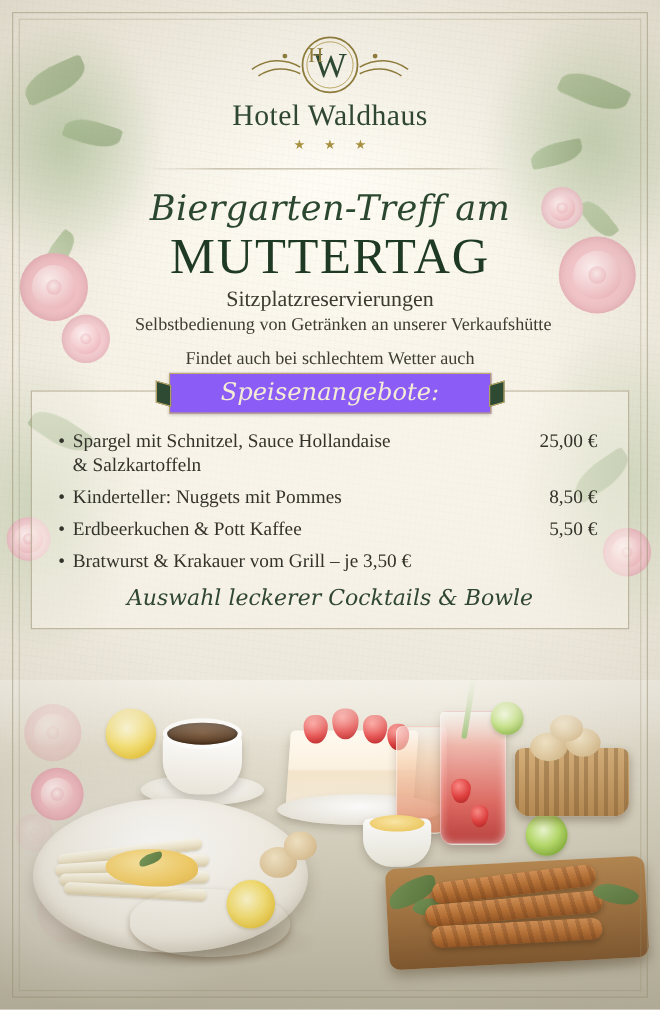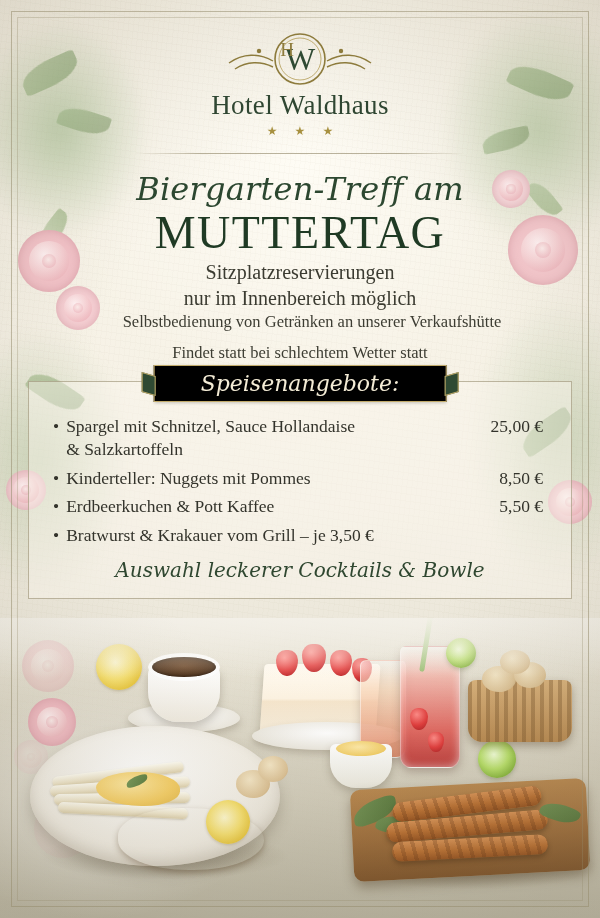--- a/index.html
+++ b/index.html
@@ -179,21 +179,21 @@
     margin: 17px 28px 0;
     border: 1px solid rgba(150,140,110,0.6);
     background: rgba(250,247,238,0.45);
     padding: 24px 18px 16px;
   }
   .menu-banner {
     position: absolute;
     top: -17px;
     left: 50%;
     transform: translateX(-50%);
-    background: #000000;
+    background: #8b5cf6;
     color: #f4ecd6;
     padding: 5px 46px;
     font-family: "DejaVu Serif", serif;
     font-style: italic;
     font-size: 22px;
     border: 1px solid #c2ab6a;
     box-shadow: 0 1px 3px rgba(0,0,0,0.2);
     white-space: nowrap;
   }
   .menu-banner::before,
@@ -537,27 +537,26 @@
     </div>
 
     <div class="rule"></div>
 
     <div class="headline-script">Biergarten-Treff am</div>
     <div class="headline-main">MUTTERTAG</div>
 
 
     <div class="resv">
       <div>Sitzplatzreservierungen</div>
-      <div>nur im Innenbereich möglich</div>
     </div>
 
     <div class="note1">Selbstbedienung von Getränken an unserer Verkaufshütte</div>
 
     <div class="note2">
-      <div>Findet statt bei schlechtem Wetter statt</div>
+      <div>Findet auch bei schlechtem Wetter auch</div>
     </div>
 
     <div class="menu-panel">
       <div class="menu-banner">Speisenangebote:</div>
 
       <ul class="menu-list">
         <li class="menu-item">
           <span class="label">
             <span class="bullet">•</span>
             <span>

